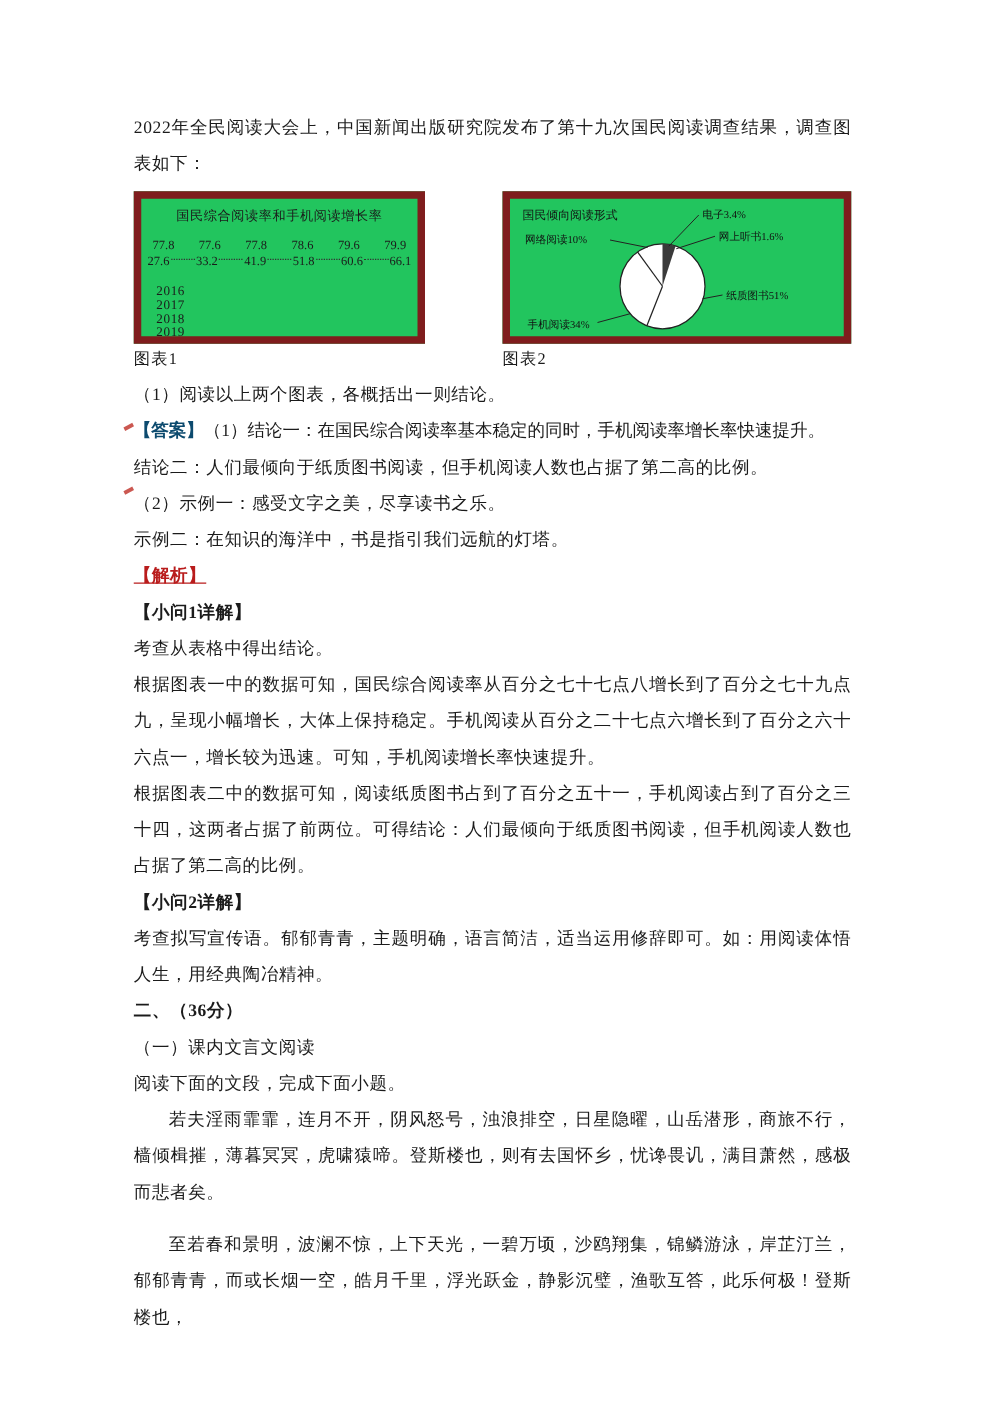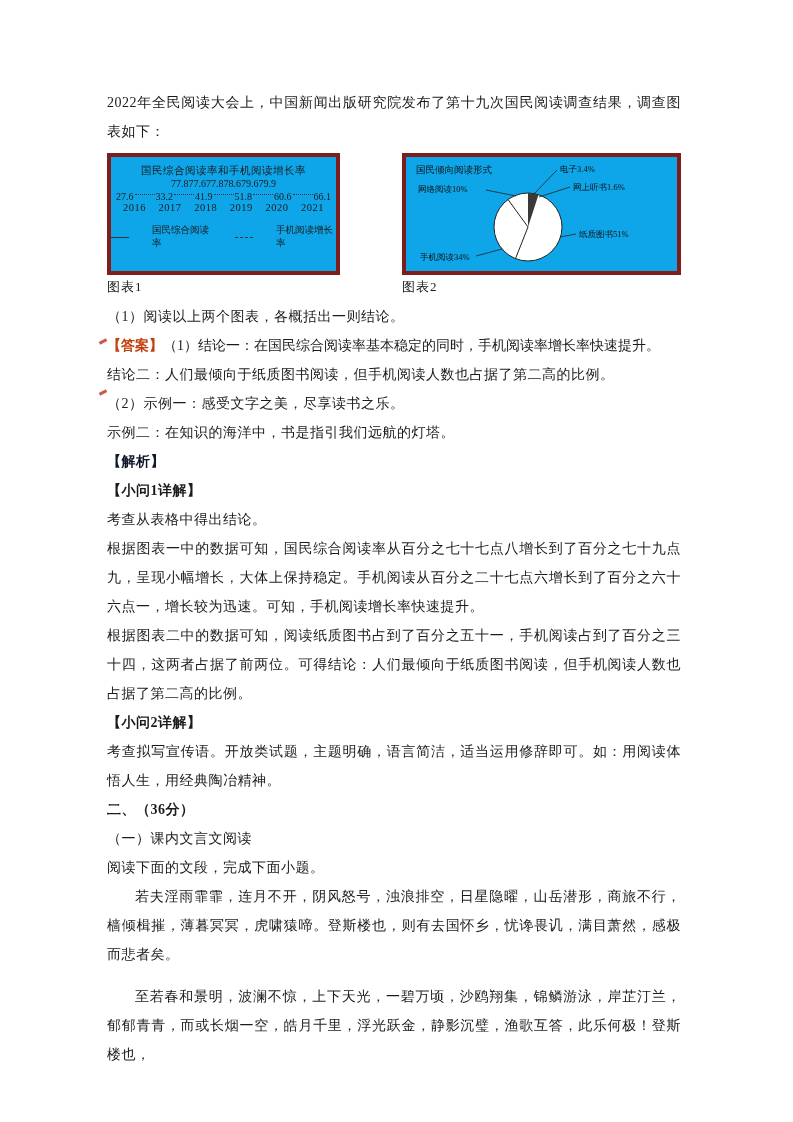--- a/index.html
+++ b/index.html
@@ -11,36 +11,36 @@
     padding:88px 112px 0 107px;
     font-family:"Liberation Serif","DejaVu Serif",serif;
     font-size:14px;line-height:29px;color:#1b1b1b;
   }
   p{margin:0;text-align:justify;letter-spacing:.5px;}
   p.nols{letter-spacing:0;}
   .bold{font-weight:bold;}
   .indent{text-indent:2em;}
   .gap-top{margin-top:13px;}
   .lbl{font-weight:bold;}
-  .lbl-ans{color:#c2410c;}
-  .lbl-jx{color:#0f172a;}
+  .lbl-ans{color:#0c4a6e;}
+  .lbl-jx{color:#b91c1c;text-decoration:underline;}
 
   
   .figs{display:flex;gap:62px;margin:7px 0 3px 0;line-height:normal;}
   .fig{width:243px;}
   .fig2w{width:291px;}
-  .figbox{border:4px solid #7f1d1d;height:122px;box-sizing:border-box;font-size:10px;overflow:hidden;background:#0ea5e9;}
+  .figbox{border:6px solid #7f1d1d;height:122px;box-sizing:border-box;font-size:10px;overflow:hidden;background:#22c55e;}
   .figcap{text-align:left;font-size:13px;line-height:24px;letter-spacing:1px;}
 
   
   .f1title{text-align:center;margin-top:7px;font-size:10.5px;letter-spacing:.5px;}
-  .numrow{display:flex;justify-content:center;padding:0 9px;font-size:10px;}
+  .numrow{display:flex;justify-content:space-between;padding:0 9px;margin-top:11px;font-size:10px;}
   .dotrow{display:flex;align-items:center;padding:0 5px;margin-top:2px;font-size:10px;}
   .dotseg{flex:1;border-bottom:1.5px dotted #333;margin:0 1px 4px 1px;height:0;}
-  .yearrow{display:flex;justify-content:space-between;padding:0 12px;font-size:10.5px;letter-spacing:.5px;}
+  .yearrow{display:flex;justify-content:space-between;padding:0 12px;margin-top:13px;font-size:10.5px;letter-spacing:.5px;flex-direction:column;}
   .legrow{display:flex;justify-content:center;align-items:center;gap:23px;margin-top:11px;font-size:9.5px;}
   .solidline{display:inline-block;width:20px;border-top:1.5px solid #333;}
   .dashline{display:inline-block;width:20px;border-top:1.5px dashed #333;}
 
   
   .svgt{font-size:8.5px;fill:#111;font-family:"Liberation Serif","DejaVu Serif",serif;}
   .svgtitle{font-size:9.5px;fill:#111;font-family:"Liberation Serif","DejaVu Serif",serif;}
 
   
   .mark{position:absolute;left:99px;width:8px;height:3px;background:#c23b33;transform:rotate(-28deg);opacity:.85;}
@@ -132,21 +132,21 @@
   <p>示例二：在知识的海洋中，书是指引我们远航的灯塔。</p>
 
   <p><span class="lbl lbl-jx">【解析】</span></p>
 
   <p class="bold">【小问1详解】</p>
   <p>考查从表格中得出结论。</p>
   <p>根据图表一中的数据可知，国民综合阅读率从百分之七十七点八增长到了百分之七十九点九，呈现小幅增长，大体上保持稳定。手机阅读从百分之二十七点六增长到了百分之六十六点一，增长较为迅速。可知，手机阅读增长率快速提升。</p>
   <p>根据图表二中的数据可知，阅读纸质图书占到了百分之五十一，手机阅读占到了百分之三十四，这两者占据了前两位。可得结论：人们最倾向于纸质图书阅读，但手机阅读人数也占据了第二高的比例。</p>
 
   <p class="bold">【小问2详解】</p>
-  <p>考查拟写宣传语。开放类试题，主题明确，语言简洁，适当运用修辞即可。如：用阅读体悟人生，用经典陶冶精神。</p>
+  <p>考查拟写宣传语。郁郁青青，主题明确，语言简洁，适当运用修辞即可。如：用阅读体悟人生，用经典陶冶精神。</p>
 
   <p class="bold">二、（36分）</p>
   <p>（一）课内文言文阅读</p>
   <p>阅读下面的文段，完成下面小题。</p>
 
   <p class="indent">若夫淫雨霏霏，连月不开，阴风怒号，浊浪排空，日星隐曜，山岳潜形，商旅不行，樯倾楫摧，薄暮冥冥，虎啸猿啼。登斯楼也，则有去国怀乡，忧谗畏讥，满目萧然，感极而悲者矣。</p>
   <p class="indent gap-top">至若春和景明，波澜不惊，上下天光，一碧万顷，沙鸥翔集，锦鳞游泳，岸芷汀兰，郁郁青青，而或长烟一空，皓月千里，浮光跃金，静影沉璧，渔歌互答，此乐何极！登斯楼也，</p>
 
   <div class="mark" style="top:340px"></div>
   <div class="mark" style="top:391px"></div>

